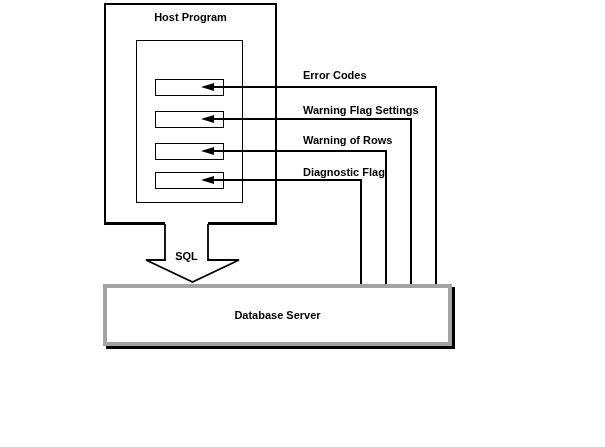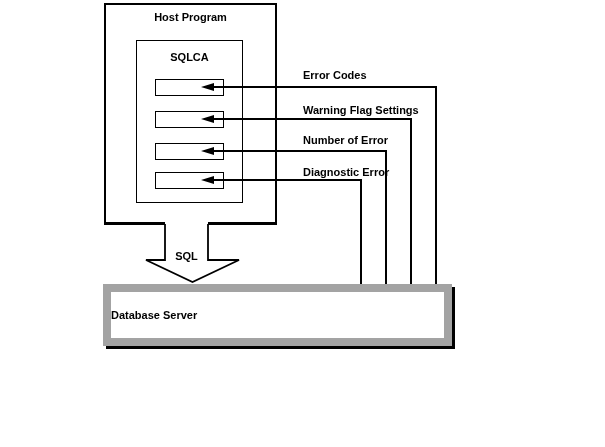--- a/index.html
+++ b/index.html
@@ -55,38 +55,37 @@
     font-size: 11px; font-weight: 700; color: #000; white-space: nowrap; padding-left: 20px;
   }
 
   .sql-label {
     left: 165px; top: 242px; width: 43px;
     font-size: 11px; font-weight: 700; text-align: center; margin-top: 8px;
   }
 
   .db-box {
     left: 103px; top: 284px; width: 349px; height: 62px;
-    border: 8px solid #a3a3a3; box-sizing: border-box;
+    border: 4px solid #a3a3a3; box-sizing: border-box;
     box-shadow: 3px 3px 0 0 #000;
-    display: flex; align-items: center; justify-content: flex-start;
+    display: flex; align-items: center; justify-content: center;
   }
   .db-title { font-size: 11px; font-weight: 700; color: #000; }
 </style>
 </head>
 <body>
 
 <div id="canvas">
 
   <div class="abs host-box"></div>
   <div class="abs host-bottom-left"></div>
   <div class="abs host-bottom-right"></div>
   <div class="abs title host-title">Host Program</div>
 
   <div class="abs sqlca-box"></div>
-  <div class="abs title sqlca-title">SQLCA</div>
 
   <div class="abs field-box" style="top:79px"></div>
   <div class="abs field-box" style="top:111px"></div>
   <div class="abs field-box" style="top:143px"></div>
   <div class="abs field-box" style="top:172px"></div>
 
   <div>
     <div class="abs arrowhead" style="top:83px"></div>
     <div class="abs hline" style="left:212px; top:86px; width:225px"></div>
     <div class="abs vline" style="left:435px; top:86px; height:200px"></div>
@@ -97,28 +96,28 @@
     <div class="abs arrowhead" style="top:115px"></div>
     <div class="abs hline" style="left:212px; top:118px; width:200px"></div>
     <div class="abs vline" style="left:410px; top:118px; height:168px"></div>
     <div class="abs field-label" style="top:104px">Warning Flag Settings</div>
   </div>
 
   <div>
     <div class="abs arrowhead" style="top:147px"></div>
     <div class="abs hline" style="left:212px; top:150px; width:175px"></div>
     <div class="abs vline" style="left:385px; top:150px; height:136px"></div>
-    <div class="abs field-label" style="top:134px">Number of Error</div>
+    <div class="abs field-label" style="top:134px">Warning of Rows</div>
   </div>
 
   <div>
     <div class="abs arrowhead" style="top:176px"></div>
     <div class="abs hline" style="left:212px; top:179px; width:150px"></div>
     <div class="abs vline" style="left:360px; top:179px; height:107px"></div>
-    <div class="abs field-label" style="top:166px">Diagnostic Error</div>
+    <div class="abs field-label" style="top:166px">Diagnostic Flag</div>
   </div>
 
   <svg class="abs" style="left:140px; top:218px" width="110" height="70" viewBox="140 218 110 70">
     <polyline points="165,224 165,260 146,260 192.5,282 239,260 208,260 208,224" fill="none" stroke="#000" stroke-width="1.8"></polyline>
   </svg>
   <div class="abs title sql-label">SQL</div>
 
   <div class="abs db-box">
     <span class="db-title">Database Server</span>
   </div>

